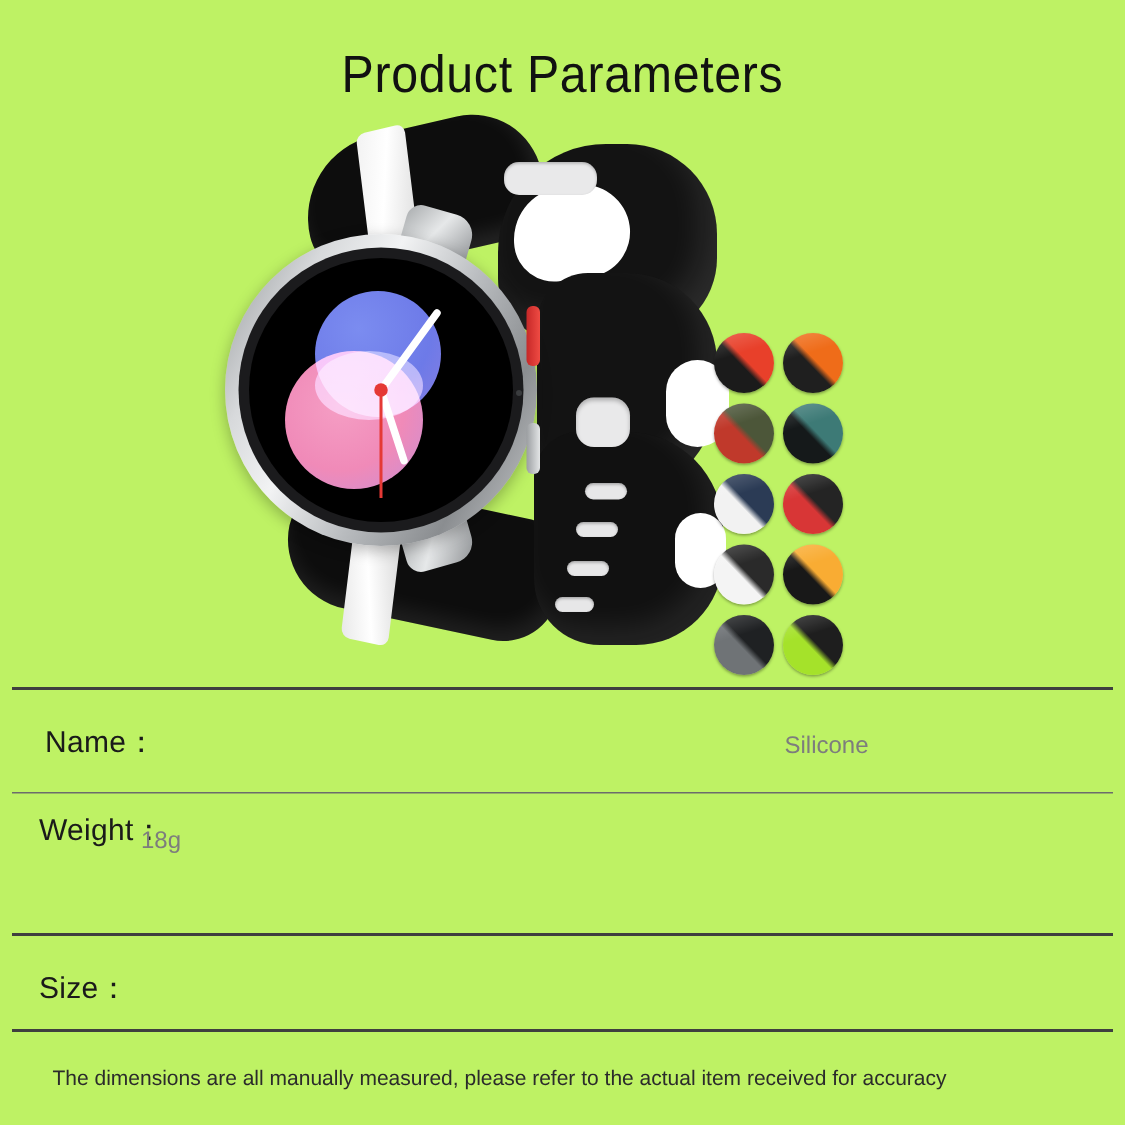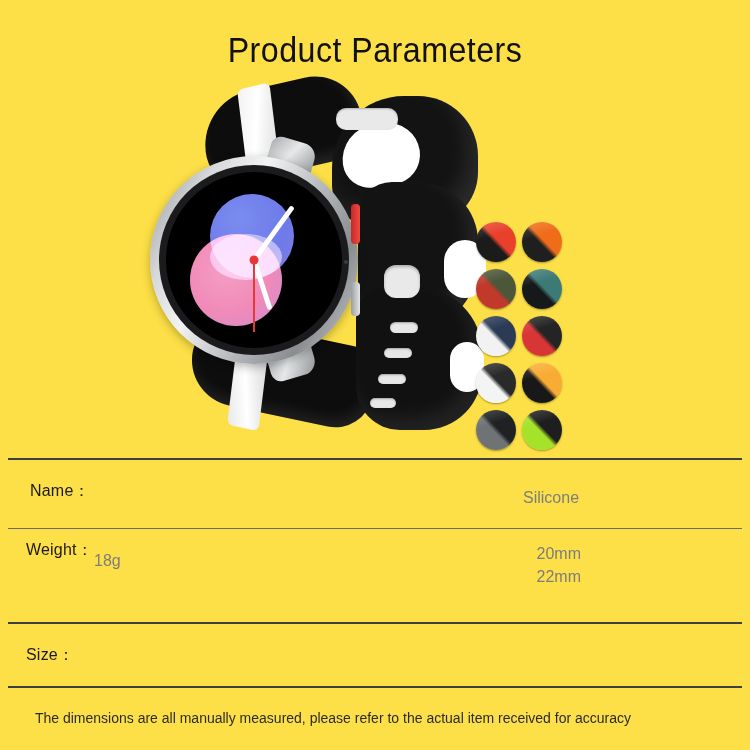--- a/index.html
+++ b/index.html
@@ -2,21 +2,21 @@
 <html><head>
 <meta charset="utf-8">
 <style>
   * { box-sizing: border-box; margin: 0; padding: 0; }
   html, body {
     width: 750px; height: 750px;
     background: #ffffff;
     font-family: "Liberation Sans", sans-serif;
     overflow: hidden;
   }
-  .page { position: relative; width: 750px; height: 750px; background: #fde047; }
+  .page { position: relative; width: 750px; height: 750px; background: #bef264; }
 
   
   .title {
     position: absolute; top: 30px; left: 0; width: 750px;
     text-align: center;
     font-size: 35px;
     letter-spacing: 0.5px;
     color: #111;
     font-family: "Liberation Sans", sans-serif;
     transform: scaleX(0.92);
@@ -226,21 +226,21 @@
 
   
   .rule {
     position: absolute; left: 8px; width: 734px; height: 2px;
     background: #3f3f3f;
   }
   .rule.thin { height: 1px; background: #6c6c6c; }
 
   .cell-label {
     position: absolute;
-    font-size: 16px;
+    font-size: 20px;
     color: #1a1a1a;
     font-family: "Liberation Sans", sans-serif;
     letter-spacing: 0.2px;
   }
   .cell-value {
     position: absolute;
     font-size: 16px;
     color: #7d7d7d;
     font-family: "Liberation Sans", sans-serif;
     line-height: 23px;
@@ -341,19 +341,17 @@
   <div class="rule" style="top:458px;"></div>
   <div class="rule thin" style="top:528px;"></div>
   <div class="rule" style="top:622px;"></div>
   <div class="rule" style="top:686px;"></div>
 
   <div class="cell-label" style="left:30px; top:481px;">Name：</div>
   <div class="cell-value" style="left:523px; top:486px;">Silicone</div>
 
   <div class="cell-label" style="left:26px; top:540px;">Weight：</div>
   <div class="cell-value" style="left:94px; top:549px;">18g</div>
-  <div class="cell-value" style="left:525px; top:542px; white-space:pre; text-align:right; width:56px;">20mm
-22mm</div>
 
   <div class="cell-label" style="left:26px; top:645px;">Size：</div>
 
   <div class="footer-note">The dimensions are all manually measured, please refer to the actual item received for accuracy</div>
 </div>
 
 </body></html>

